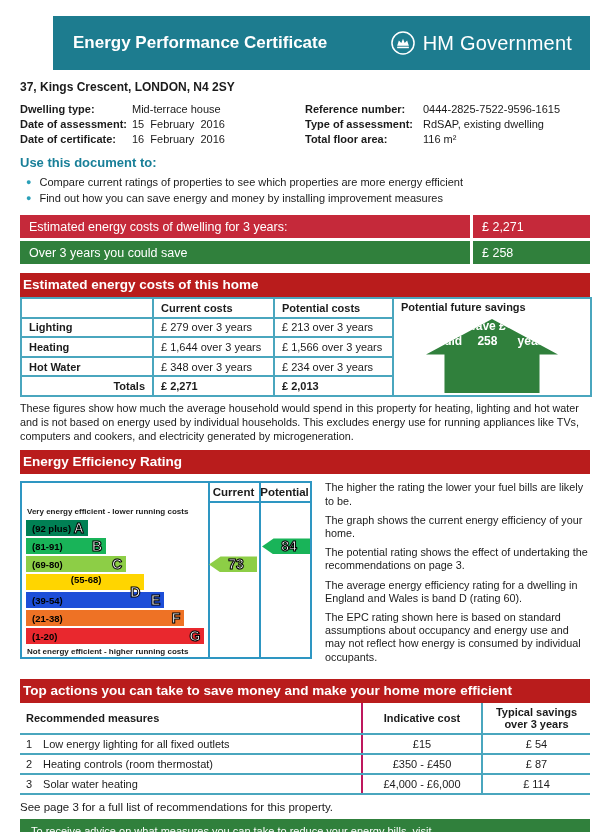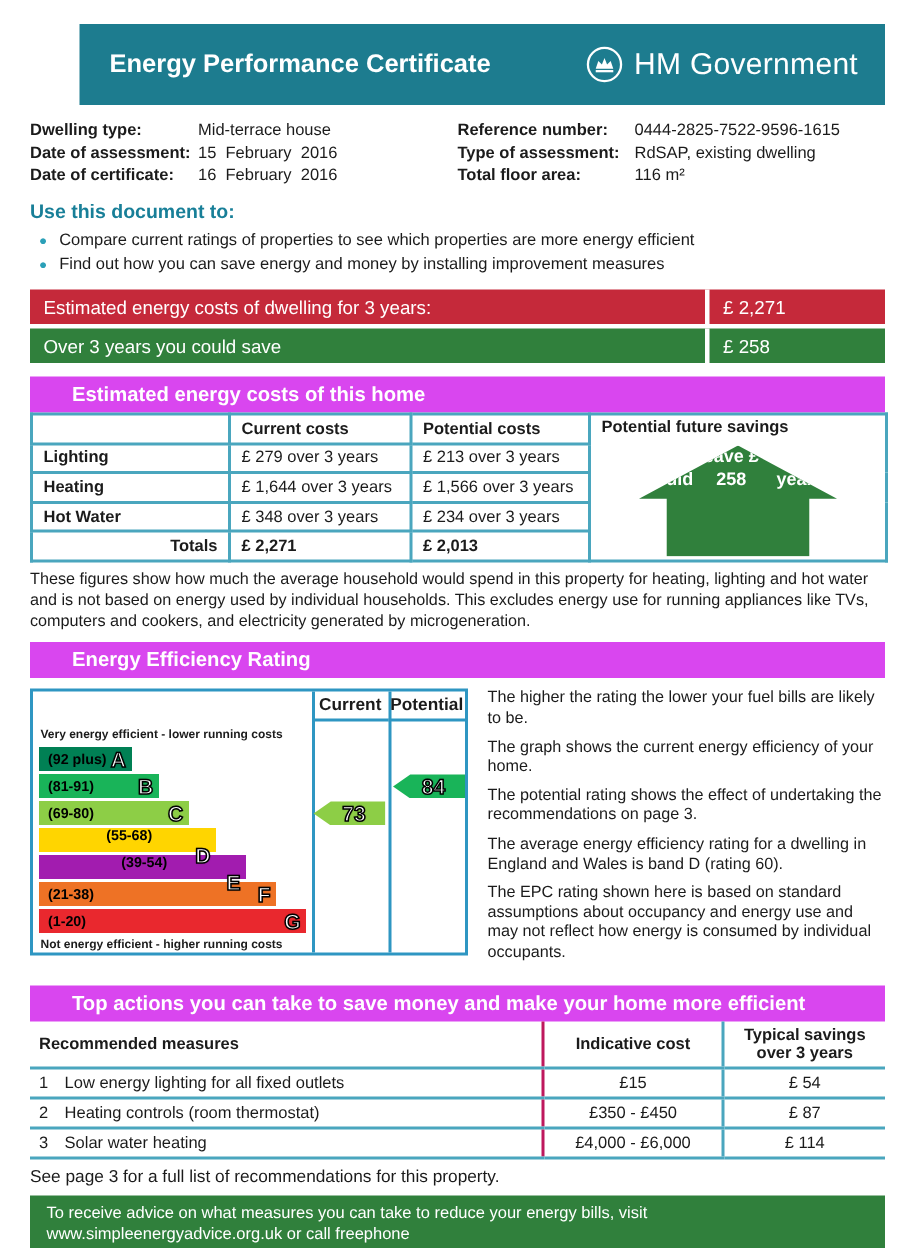--- a/index.html
+++ b/index.html
@@ -34,22 +34,22 @@
   .cost-banner { display:flex; height:23px; margin-bottom:3px; color:#fff;
     font-weight:normal; font-size:12.5px; }
   .cost-banner.red { background:#c5293a; }
   .cost-banner.green { background:#30803c; }
   .cb-label { flex:1; display:flex; align-items:center; padding-left:9px; }
   .cb-value { width:120px; flex:none; border-left:3px solid #fff;
     display:flex; align-items:center; padding-left:9px; }
   .cost-banner.green { margin-bottom:9px; }
 
   
-  .section-bar { background:#d946ef; color:#fff; font-size:13.5px; font-weight:bold;
-    padding:4px 28px 5px; }
+  .section-bar { background:#b91c1c; color:#fff; font-size:13.5px; font-weight:bold;
+    padding:4px 3px 5px; }
 
   
   table.costs { width:100%; border-collapse:collapse; table-layout:fixed;
     margin-bottom:5px; }
   table.costs td, table.costs th { border:2px solid #4aa6be; font-size:11px;
     padding:2px 7px; height:19px; text-align:left; vertical-align:middle; }
   table.costs .c0 { width:132px; } table.costs .c1 { width:121px; }
   table.costs .c2 { width:119px; } table.costs .c3 { width:198px; }
   table.costs th { font-weight:bold; }
   table.costs td.rowlabel { font-weight:bold; }
@@ -122,20 +122,21 @@
     <div class="gov-logo">
       <svg class="gov-crest" viewBox="0 0 24 24">
         <circle cx="12" cy="12" r="10.2" fill="none" stroke="#ffffff" stroke-width="1.4"></circle>
         <path d="M6.6 14.6 L8.2 9.8 L10.4 12 L12 8 L13.6 12 L15.8 9.8 L17.4 14.6 Z" fill="#ffffff"></path>
         <rect x="6.6" y="15.4" width="10.8" height="1.4" fill="#ffffff"></rect>
       </svg>
       <div class="gov-text">HM Government</div>
     </div>
   </div>
 
+  <div class="address">37, Kings Crescent, LONDON, N4 2SY</div>
 
   <div class="details">
     <div class="details-col left">
       <div class="pd-row">
         <span class="pd-label">Dwelling type:</span>
         <span class="pd-value">Mid-terrace house</span>
       </div>
       <div class="pd-row">
         <span class="pd-label">Date of assessment:</span>
         <span class="pd-value">15  February  2016</span>
@@ -243,21 +244,21 @@
             <span class="band-letter">B</span>
           </div>
           <div class="band" style="width: 55%; background: rgb(141, 206, 70);">
             <span class="band-range">(69-80)</span>
             <span class="band-letter">C</span>
           </div>
           <div class="band" style="width: 65%; background: rgb(255, 213, 0); flex-direction: column;">
             <span class="band-range">(55-68)</span>
             <span class="band-letter">D</span>
           </div>
-          <div class="band" style="width: 76%; background: #a21caf; flex-direction: column;">
+          <div class="band" style="width: 76%; background: #1d4ed8;">
             <span class="band-range">(39-54)</span>
             <span class="band-letter">E</span>
           </div>
           <div class="band" style="width: 87%; background: rgb(238, 114, 37);">
             <span class="band-range">(21-38)</span>
             <span class="band-letter">F</span>
           </div>
           <div class="band" style="width: 98%; background: rgb(233, 40, 46);">
             <span class="band-range">(1-20)</span>
             <span class="band-letter">G</span>

